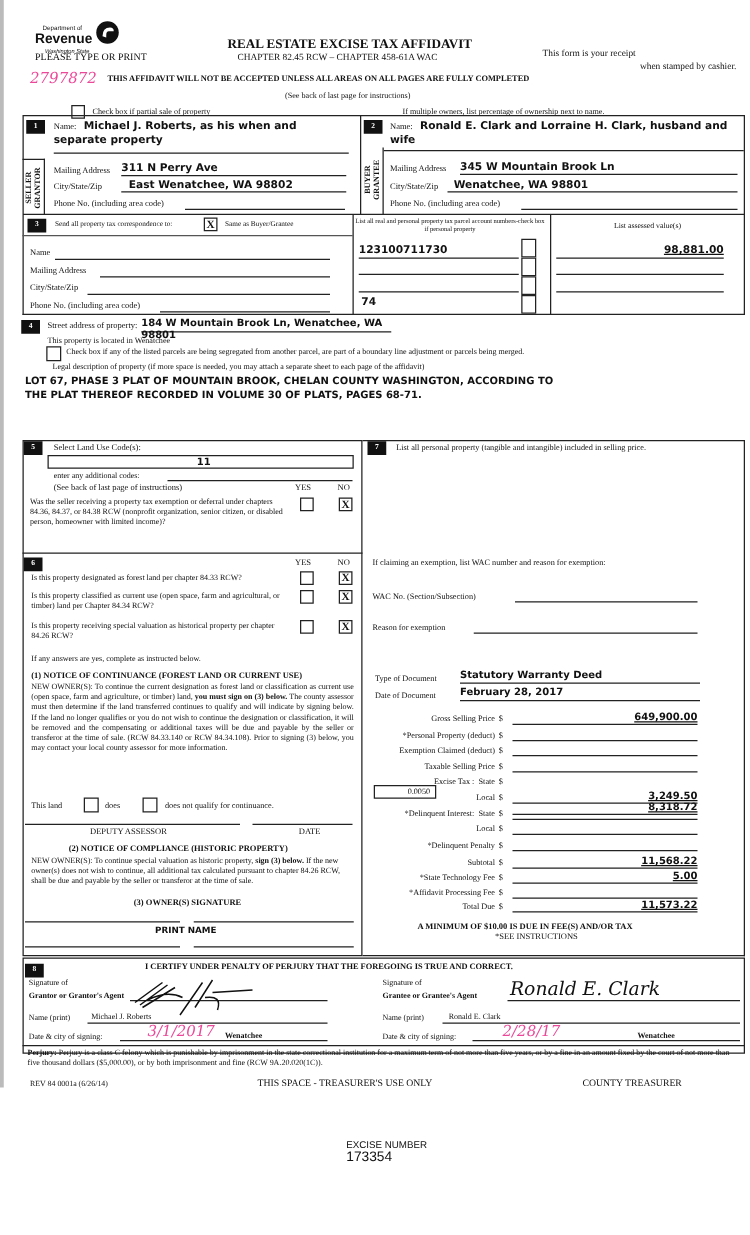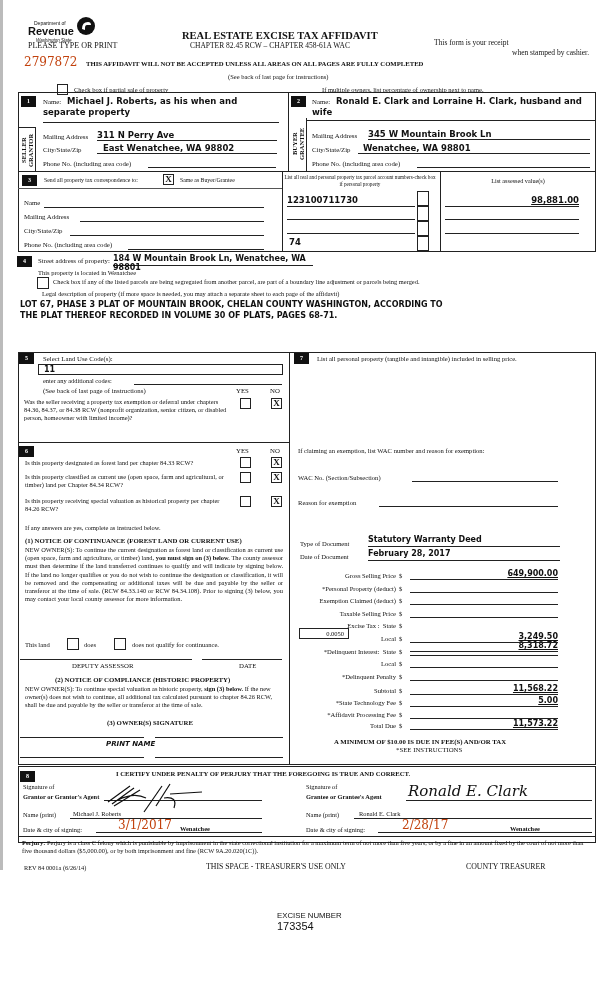--- a/index.html
+++ b/index.html
@@ -9,21 +9,21 @@
   .sans { font-family: "DejaVu Sans", sans-serif; font-weight: bold; }
   .b { font-weight: bold; }
   .ul { border-bottom: 1px solid #222; }
   .box { border: 1px solid #222; background: #fff; }
   .chk { position: absolute; width: 11px; height: 11px; border: 1px solid #222; background: #fff; font-family: "Liberation Serif", serif; font-weight: bold; font-size: 9px; line-height: 9px; text-align: center; }
   .num { position: absolute; background: #111; color: #fff; font-weight: bold; font-size: 6px; text-align: center; line-height: 11px; width: 15px; height: 11px; }
   .vert { position: absolute; writing-mode: vertical-rl; transform: rotate(180deg); font-weight: bold; font-size: 6.5px; text-align: center; line-height: 7px; }
   .val { font-family: "DejaVu Sans", sans-serif; font-weight: bold; font-size: 8.5px; }
   .lbl { font-size: 6.8px; }
   .rt { text-align: right; text-decoration: underline; }
-  .hand { font-family: "DejaVu Serif", serif; font-size: 12px; color: #c2410c; }
+  .hand { font-family: "DejaVu Serif", serif; font-style: italic; font-size: 12px; color: #ec4899; }
   .sig { font-family: "DejaVu Serif", serif; font-style: italic; font-size: 15px; color: #111; }
 </style>
 </head>
 <body>
 
 <div class="abs" style="left:0;top:0;width:3px;height:870px;background:#bbb;"></div>
 
 <div class="abs" style="left:28px;top:14px;width:72px;height:30px;">
   <div class="abs" style="left:6px;top:6px;font-size:5px;font-family:'Liberation Sans',sans-serif;">Department of</div>
   <div class="abs b" style="left:0;top:11px;font-size:11px;font-family:'Liberation Sans',sans-serif;">Revenue</div>
@@ -123,21 +123,21 @@
 <div class="abs" style="left:53px;top:278px;font-size:6.4px;">Check box if any of the listed parcels are being segregated from another parcel, are part of a boundary line adjustment or parcels being merged.</div>
 <div class="abs" style="left:42px;top:290px;font-size:6.4px;">Legal description of property (if more space is needed, you may attach a separate sheet to each page of the affidavit)</div>
 <div class="abs sans" style="left:20px;top:299px;width:440px;font-size:8px;line-height:11px;">LOT 67, PHASE 3 PLAT OF MOUNTAIN BROOK, CHELAN COUNTY WASHINGTON, ACCORDING TO THE PLAT THEREOF RECORDED IN VOLUME 30 OF PLATS, PAGES 68-71.</div>
 
 <div class="abs" style="left:18px;top:352px;width:272px;height:413px;border:1px solid #222;"></div>
 
 <div class="abs" style="left:290px;top:352px;width:306px;height:413px;border:1px solid #222;border-left:none;"></div>
 
 <div class="num" style="left:19px;top:353px;">5</div>
 <div class="abs" style="left:43px;top:355px;font-size:6.8px;">Select Land Use Code(s):</div>
-<div class="abs val box" style="left:38px;top:364px;width:245px;height:11px;padding-left:5px;line-height:10px;font-size:8px;">11</div>
+<div class="abs val box" style="left:38px;top:364px;width:245px;height:11px;padding-left:5px;line-height:10px;font-size:8px;text-align:center;">11</div>
 <div class="abs" style="left:43px;top:377px;font-size:6.4px;">enter any additional codes:</div>
 <div class="abs ul" style="left:134px;top:377px;width:148px;height:8px;"></div>
 <div class="abs" style="left:43px;top:387px;font-size:6.8px;">(See back of last page of instructions)</div>
 <div class="abs" style="left:236px;top:387px;font-size:6.8px;">YES</div>
 <div class="abs" style="left:270px;top:387px;font-size:6.8px;">NO</div>
 <div class="abs" style="left:24px;top:398px;width:210px;font-size:6.4px;line-height:8px;">Was the seller receiving a property tax exemption or deferral under chapters 84.36, 84.37, or 84.38 RCW (nonprofit organization, senior citizen, or disabled person, homeowner with limited income)?</div>
 <div class="chk" style="left:240px;top:398px;"></div>
 <div class="chk" style="left:271px;top:398px;">X</div>
 <div class="abs" style="left:18px;top:442px;width:272px;border-bottom:1px solid #222;"></div>
 
@@ -173,21 +173,21 @@
 <div class="abs" style="left:72px;top:662px;font-size:6.8px;">DEPUTY ASSESSOR</div>
 <div class="abs" style="left:239px;top:662px;font-size:6.8px;">DATE</div>
 
 <div class="abs b" style="left:55px;top:676px;font-size:6.8px;">(2) NOTICE OF COMPLIANCE (HISTORIC PROPERTY)</div>
 <div class="abs" style="left:25px;top:685px;width:258px;font-size:6.4px;line-height:8.2px;">
   <span>NEW OWNER(S): To continue special valuation as historic property, </span><span class="b">sign (3) below.</span><span> If the new owner(s) does not wish to continue, all additional tax calculated pursuant to chapter 84.26 RCW, shall be due and payable by the seller or transferor at the time of sale.</span>
 </div>
 <div class="abs b" style="left:107px;top:719px;font-size:6.8px;">(3) OWNER(S) SIGNATURE</div>
 <div class="abs ul" style="left:20px;top:737px;width:124px;height:1px;"></div>
 <div class="abs ul" style="left:155px;top:737px;width:128px;height:1px;"></div>
-<div class="abs sans" style="left:106px;top:740px;font-size:7px;font-style:italic;">PRINT NAME</div>
+<div class="abs sans" style="left:124px;top:740px;font-size:7px;">PRINT NAME</div>
 <div class="abs ul" style="left:20px;top:757px;width:124px;height:1px;"></div>
 <div class="abs ul" style="left:155px;top:757px;width:128px;height:1px;"></div>
 
 <div class="num" style="left:294px;top:353px;">7</div>
 <div class="abs" style="left:317px;top:355px;width:242px;font-size:6.6px;line-height:8.5px;">List all personal property (tangible and intangible) included in selling price.</div>
 <div class="abs" style="left:317px;top:375px;width:270px;height:55px;"></div>
 <div class="abs" style="left:298px;top:447px;font-size:6.6px;">If claiming an exemption, list WAC number and reason for exemption:</div>
 <div class="abs" style="left:298px;top:474px;font-size:6.6px;">WAC No. (Section/Subsection)</div>
 <div class="abs ul" style="left:412px;top:474px;width:146px;height:8px;"></div>
 <div class="abs" style="left:298px;top:499px;font-size:6.6px;">Reason for exemption</div>

